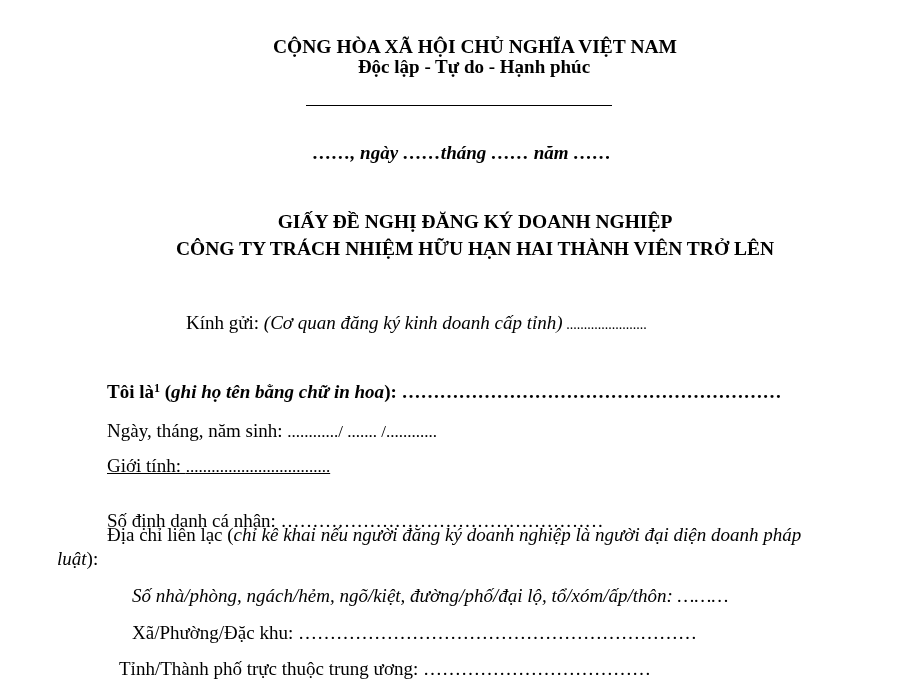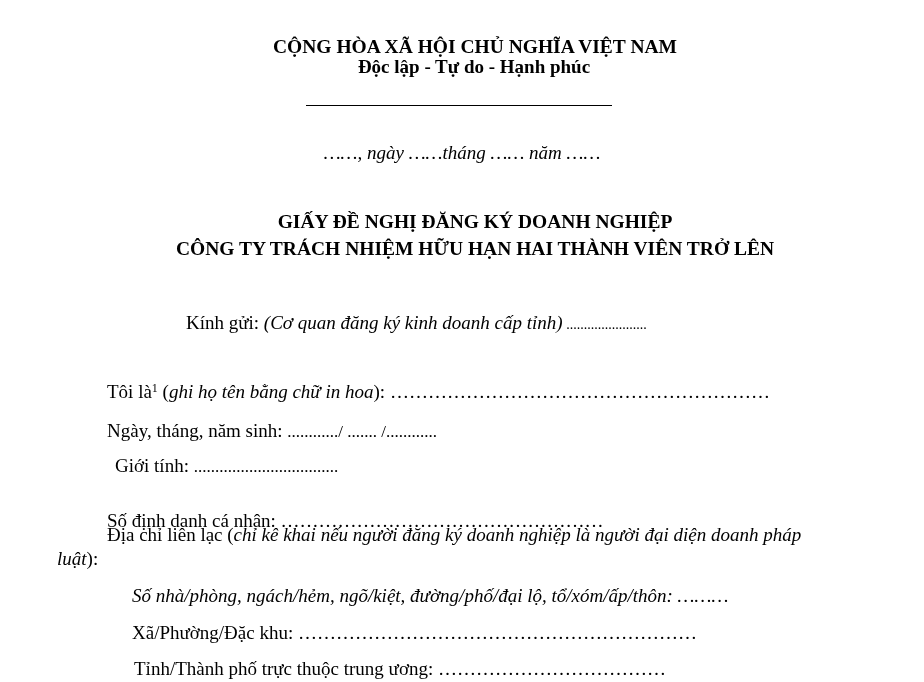--- a/index.html
+++ b/index.html
@@ -9,21 +9,21 @@
     }
     body {
       width: 924px;
       height: 682px;
       overflow: hidden;
       position: relative;
       font-family: "Liberation Serif", "DejaVu Serif", serif;
       color: #000000;
     }
     .abs { position: absolute; white-space: nowrap; }
-    .center { left: 0; width: 924px; text-align: center; }
+    .center { left: 0; width: 924px; text-align: center; font-weight: bold; }
     .bold { font-weight: bold; }
     .italic { font-style: italic; }
     .title-lg { font-size: 19.5px; padding-left: 13px; }
     .body-text { font-size: 19px; }
     sup { font-size: 12px; vertical-align: 6px; line-height: 0; }
     .divider {
       position: absolute;
       left: 306px;
       top: 105px;
       width: 306px;
@@ -44,29 +44,29 @@
 
   <div class="abs center italic body-text" style="top:142px;">……, ngày ……tháng …… năm ……</div>
 
   <div class="abs center bold title-lg" style="top:211px;">GIẤY ĐỀ NGHỊ ĐĂNG KÝ DOANH NGHIỆP</div>
   <div class="abs center bold title-lg" style="top:238px;">CÔNG TY TRÁCH NHIỆM HỮU HẠN HAI THÀNH VIÊN TRỞ LÊN</div>
 
   <div class="abs body-text" style="top:312px; left:186px;text-align:right;">
     <span>Kính gửi: </span><span class="italic">(Cơ quan đăng ký kinh doanh cấp tỉnh)</span><span style="font-size:14px;"> .......................</span>
   </div>
 
-  <div class="abs body-text" style="top:381px; left:107px;">
+  <div class="abs body-text" style="top:381px; left:107px;font-weight:bold;">
     <span>Tôi là</span><sup>1</sup><span> (</span><span class="italic">ghi họ tên bằng chữ in hoa</span><span>): </span><span>……………………………………………………</span>
   </div>
 
   <div class="abs body-text" style="top:420px; left:107px;text-align:right;">
     <span>Ngày, tháng, năm sinh: </span><span style="font-size:17px;">............/ ....... /............</span>
   </div>
 
-  <div class="abs body-text" style="top:455px; left:115px;">
+  <div class="abs body-text" style="top:455px; left:107px;text-decoration:underline;">
     <span>Giới tính: </span><span style="font-size:17px;">..................................</span>
   </div>
 
   <div class="abs body-text" style="top:490px; left:107px;margin-top:20px;">
     <span>Số định danh cá nhân: </span><span>……………………………………………</span>
   </div>
 
   <div class="abs body-text" style="top:524px; left:107px;">
     <span>Địa chỉ liên lạc (</span><span class="italic">chỉ kê khai nếu người đăng ký doanh nghiệp là người đại diện doanh pháp</span>
   </div>
@@ -75,17 +75,17 @@
   </div>
 
   <div class="abs body-text" style="top:585px; left:132px;font-style:italic;">
     <span>Số nhà/phòng, ngách/hẻm, ngõ/kiệt, đường/phố/đại lộ, tổ/xóm/ấp/thôn: </span><span>………</span>
   </div>
 
   <div class="abs body-text" style="top:622px; left:132px;">
     <span>Xã/Phường/Đặc khu: </span><span>………………………………………………………</span>
   </div>
 
-  <div class="abs body-text" style="top:658px; left:134px;">
+  <div class="abs body-text" style="top:658px; left:119px;">
     <span>Tỉnh/Thành phố trực thuộc trung ương: </span><span>………………………………</span>
   </div>
 
 </div>
 
 </body></html>

